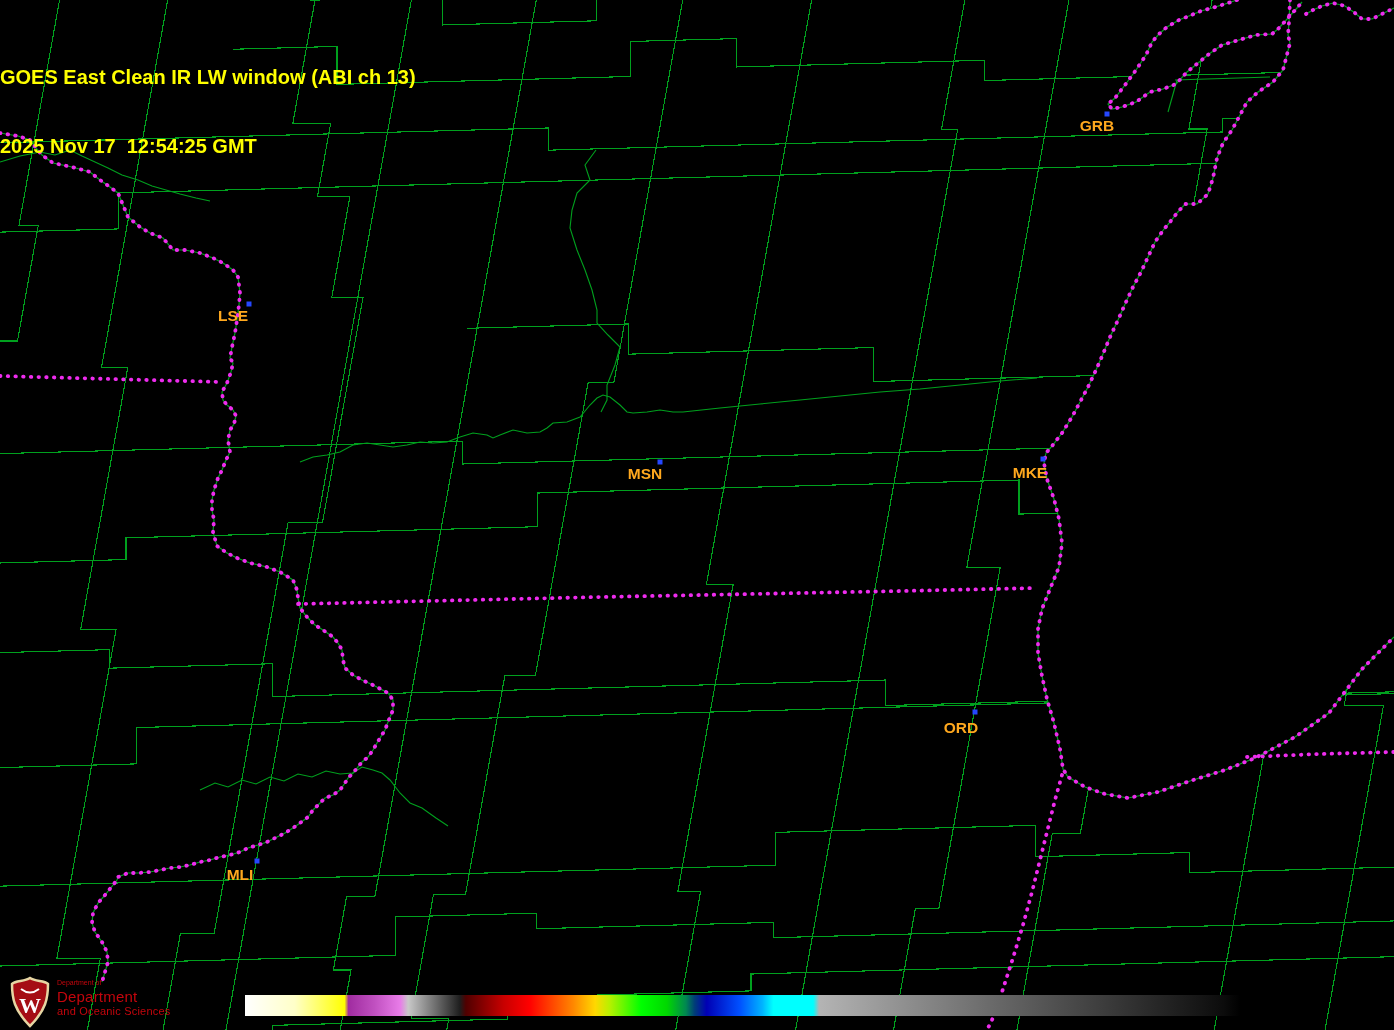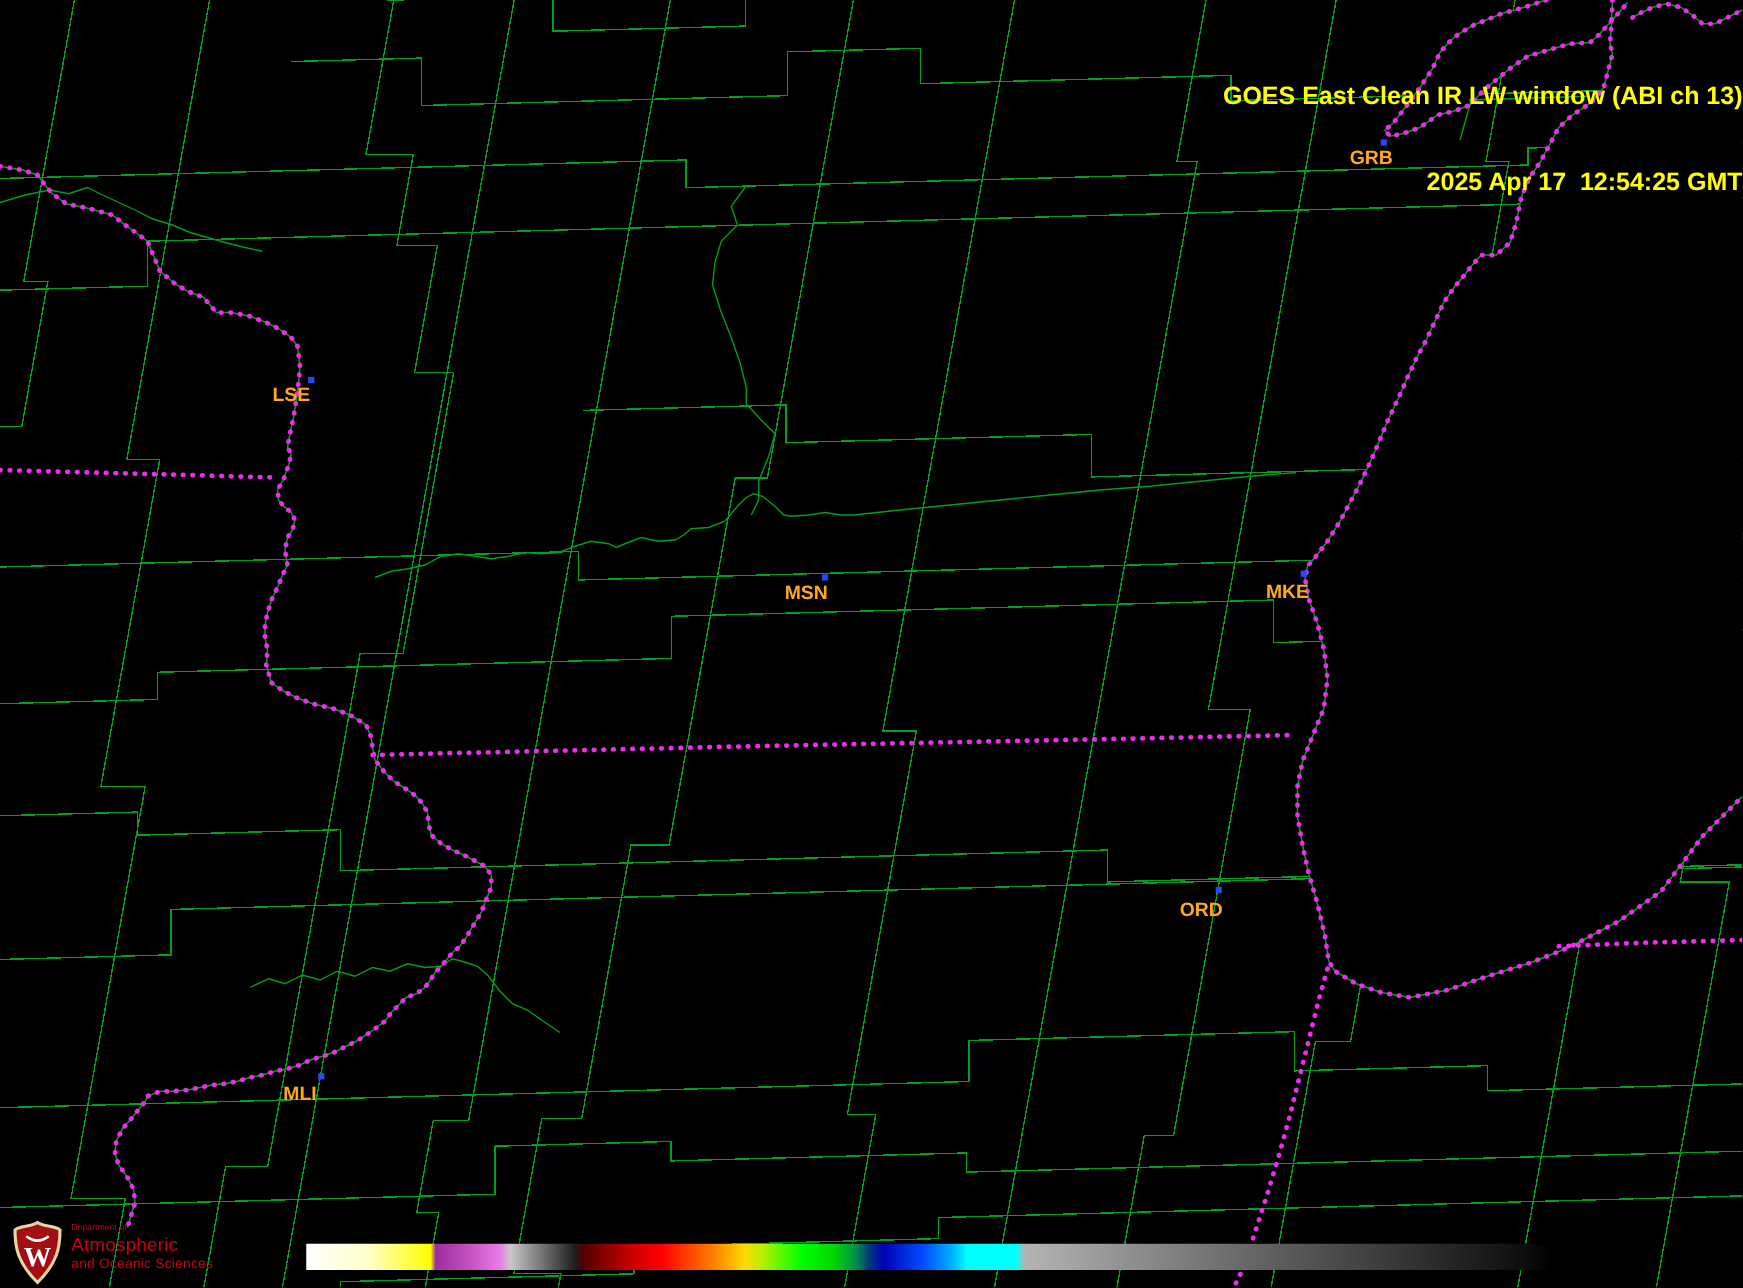--- a/index.html
+++ b/index.html
@@ -6,21 +6,21 @@
   .stage{position:relative;width:1394px;height:1030px;background:#000;overflow:hidden;
          font-family:"Liberation Sans",sans-serif;}
   #map-svg{position:absolute;left:0;top:0;}
   .county{fill:none;stroke:var(--county);stroke-width:1.1;shape-rendering:crispEdges;}
   .river{fill:none;stroke:var(--county);stroke-width:1.1;}
   .shore{fill:none;stroke:var(--county);stroke-width:1.2;}
   .lake{fill:#000;stroke:none;}
   .dots{fill:none;stroke:var(--border);stroke-width:3.8;stroke-dasharray:0.5 7.2;stroke-linecap:round;}
   .station-text{fill:var(--label);font-family:"Liberation Sans",sans-serif;font-size:15.5px;font-weight:bold;text-anchor:middle;}
   .station-dot{fill:var(--marker);}
-  .title-block{position:absolute;left:0;top:20px;width:100%;text-align:right;
+  .title-block{position:absolute;left:0;top:20px;width:100%;text-align:left;
                color:var(--title);font-weight:bold;font-size:20px;line-height:23px;white-space:pre;}
   .colorbar{position:absolute;left:245px;top:995px;width:995px;height:21px;}
   .logo{position:absolute;left:8px;top:976px;display:flex;align-items:flex-start;}
   .logo-text{margin-left:5px;color:var(--logored);line-height:1;}
   .logo-dept{font-size:7px;margin-top:3px;}
   .logo-l1{font-size:15px;margin-top:3px;letter-spacing:0.2px;}
   .logo-l2{font-size:11px;margin-top:2px;letter-spacing:0.2px;}
 </style>
 </head>
 <body>
@@ -94,30 +94,30 @@
         <text x="961" y="733" class="station-text">ORD</text>
       </g>
       <g>
         <rect x="254.5" y="858.5" width="5" height="5" class="station-dot"></rect>
         <text x="240" y="880" class="station-text">MLI</text>
       </g>
     </svg>
 
   <div class="title-block">
     <div>GOES East Clean IR LW window (ABI ch 13)</div>
-    <div>2025 Apr 17  12:54:25 GMT</div>
+    <div>2025 Nov 17  12:54:25 GMT</div>
   </div>
 
   <div class="colorbar" id="colorbar" style="left: 245px; top: 995px; width: 995px; height: 21px; background: linear-gradient(to right, rgb(255, 255, 255) 0%, rgb(255, 255, 200) 5%, rgb(255, 255, 0) 10%, rgb(160, 44, 160) 10.4%, rgb(192, 80, 192) 13%, rgb(232, 124, 232) 15.6%, rgb(200, 200, 200) 16.4%, rgb(30, 30, 30) 21.6%, rgb(80, 0, 0) 22.2%, rgb(200, 0, 0) 26%, rgb(255, 0, 0) 28.6%, rgb(255, 136, 0) 33%, rgb(255, 216, 0) 35.2%, rgb(186, 240, 0) 36.6%, rgb(0, 255, 0) 39.8%, rgb(0, 216, 0) 42.4%, rgb(0, 136, 80) 44.3%, rgb(0, 60, 120) 45.2%, rgb(0, 0, 180) 46.4%, rgb(0, 80, 255) 49.7%, rgb(0, 180, 255) 52%, rgb(0, 255, 255) 53.1%, rgb(0, 255, 255) 57.1%, rgb(180, 180, 180) 57.7%, rgb(106, 106, 106) 75%, rgb(12, 12, 12) 98.3%, rgb(0, 0, 0) 100%);"></div>
 
   <div class="logo">
     <svg width="44" height="52" viewBox="0 0 44 52">
       <path d="M22,2 C28,6 36,4 40,8 C40,22 38,34 22,50 C6,34 4,22 4,8 C8,4 16,6 22,2 Z" fill="#a50d14" stroke="#e6d6a3" stroke-width="2.5"></path>
       <path d="M13,13 q9,7 18,0" stroke="#ffffff" stroke-width="2" fill="none"></path>
       <text x="22" y="37" text-anchor="middle" font-size="22" font-weight="bold" fill="#ffffff" font-family="Liberation Serif, serif">W</text>
     </svg>
     <div class="logo-text">
       <div class="logo-dept">Department of</div>
-      <div class="logo-l1">Atmospheric</div>
+      <div class="logo-l1">Department</div>
       <div class="logo-l2">and Oceanic Sciences</div>
     </div>
   </div>
 </div>
 
 </body></html>

